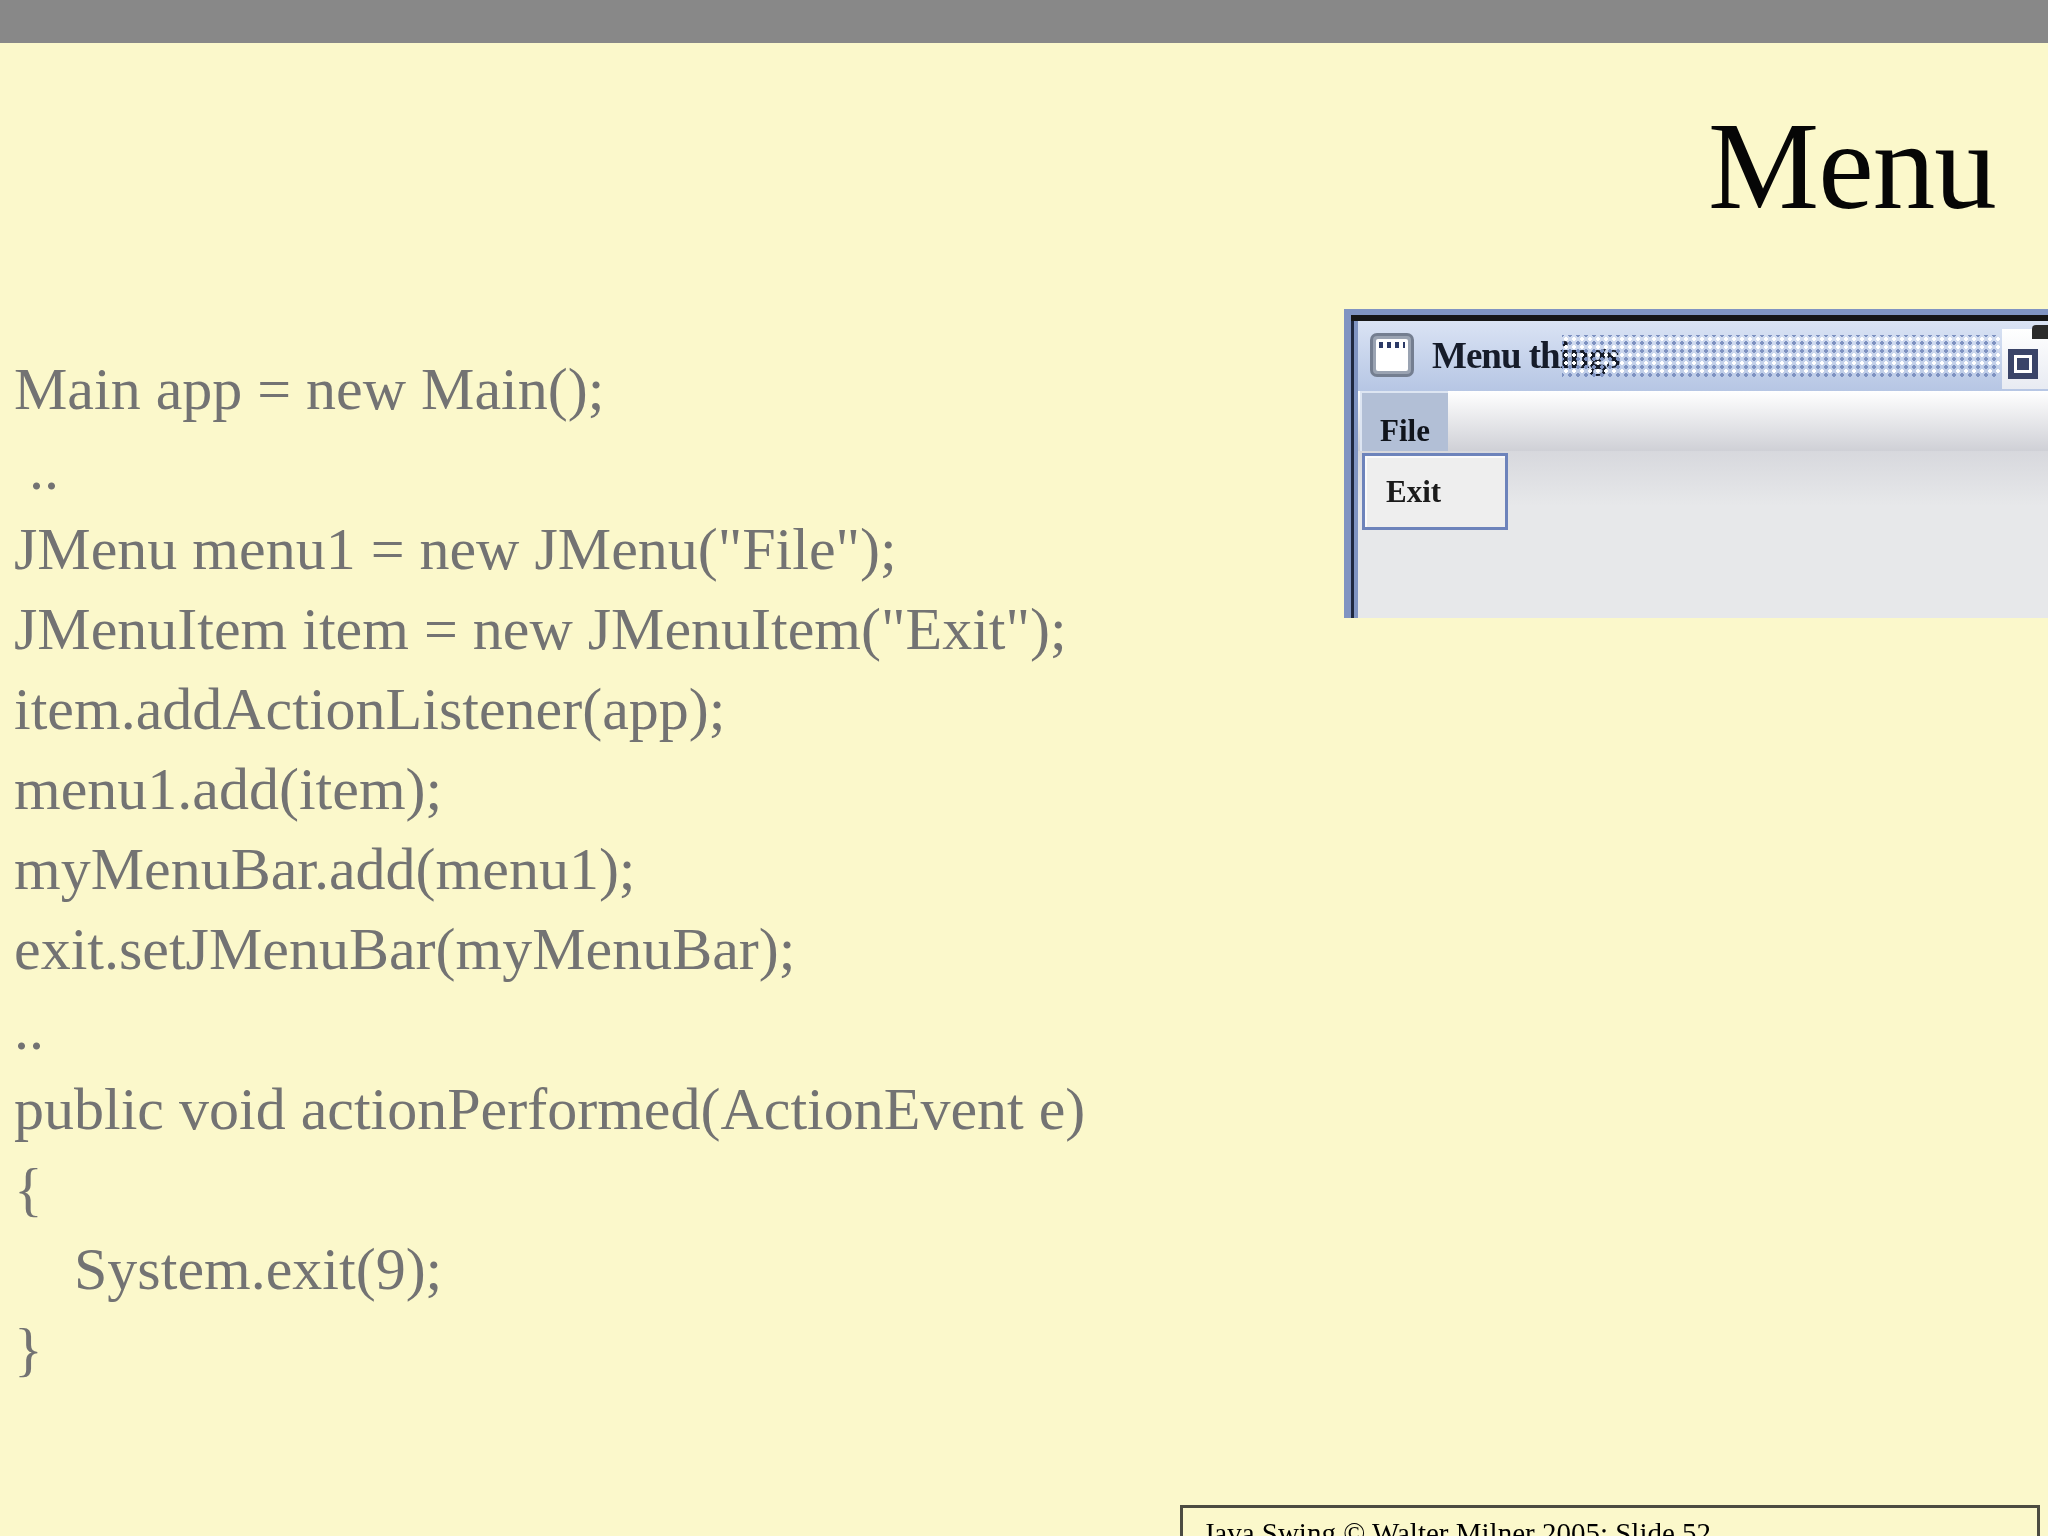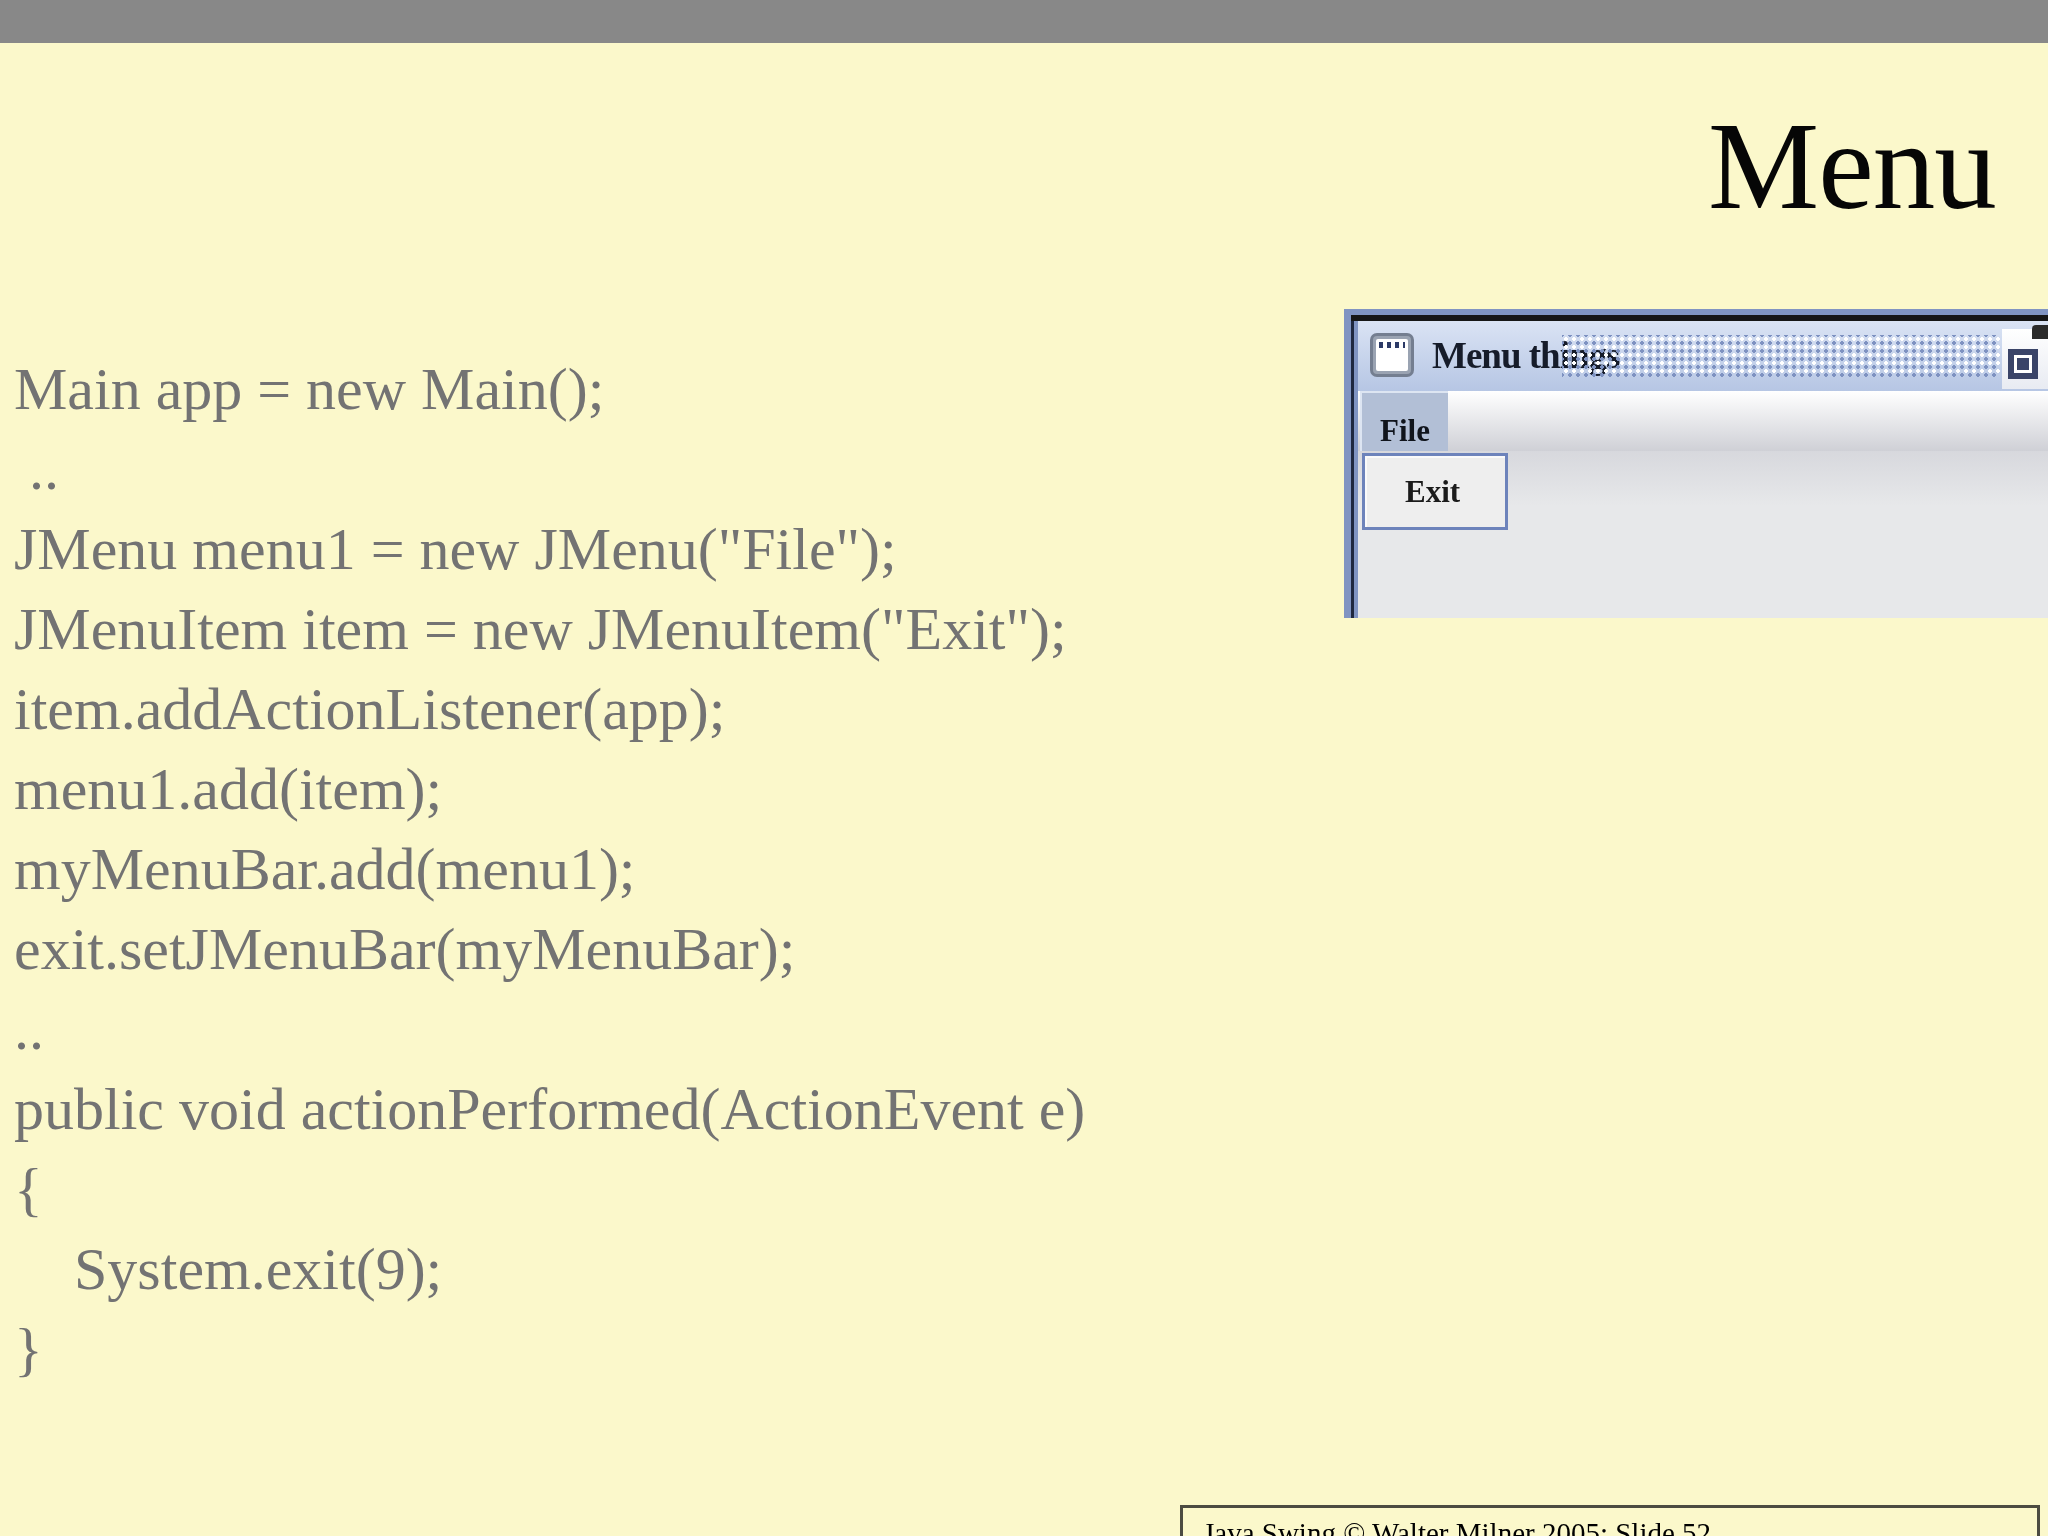--- a/index.html
+++ b/index.html
@@ -80,21 +80,21 @@
     position:absolute;left:14px;right:0;top:142px;bottom:0;
     background:linear-gradient(#d7d8dd,#e7e8ea 55px,#e7e8ea);
   }
   .popup{
     position:absolute;left:18px;top:144px;width:146px;height:77px;box-sizing:border-box;
     background:#eeeeee;border:3px solid #6d83bb;
     box-shadow:inset 2px 2px 0 #fafafa;
   }
   .menu-exit{
     position:absolute;left:0;top:0;right:0;bottom:0;
-    display:flex;align-items:center;padding-left:40px;
+    display:flex;align-items:center;padding-left:21px;
     font-size:31px;font-weight:bold;color:#1b1b1b;
   }
   
   .footer{
     position:absolute;left:1180px;top:1462px;width:860px;height:56px;
     border:3px solid #4c4c41;box-sizing:border-box;background:#fbf8cb;
     display:flex;align-items:center;padding-left:20px;
     font-size:29px;color:#000;
   }
 </style>

